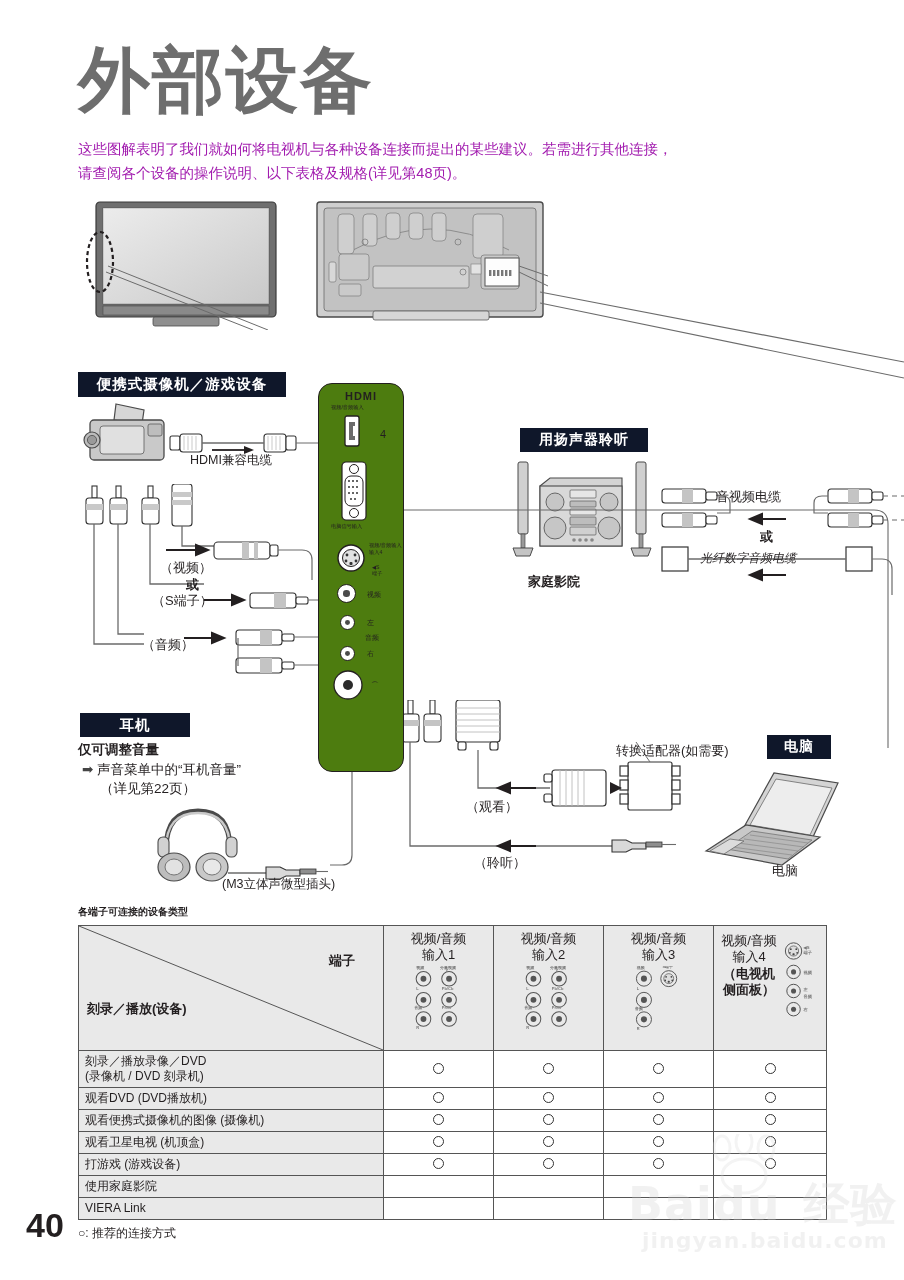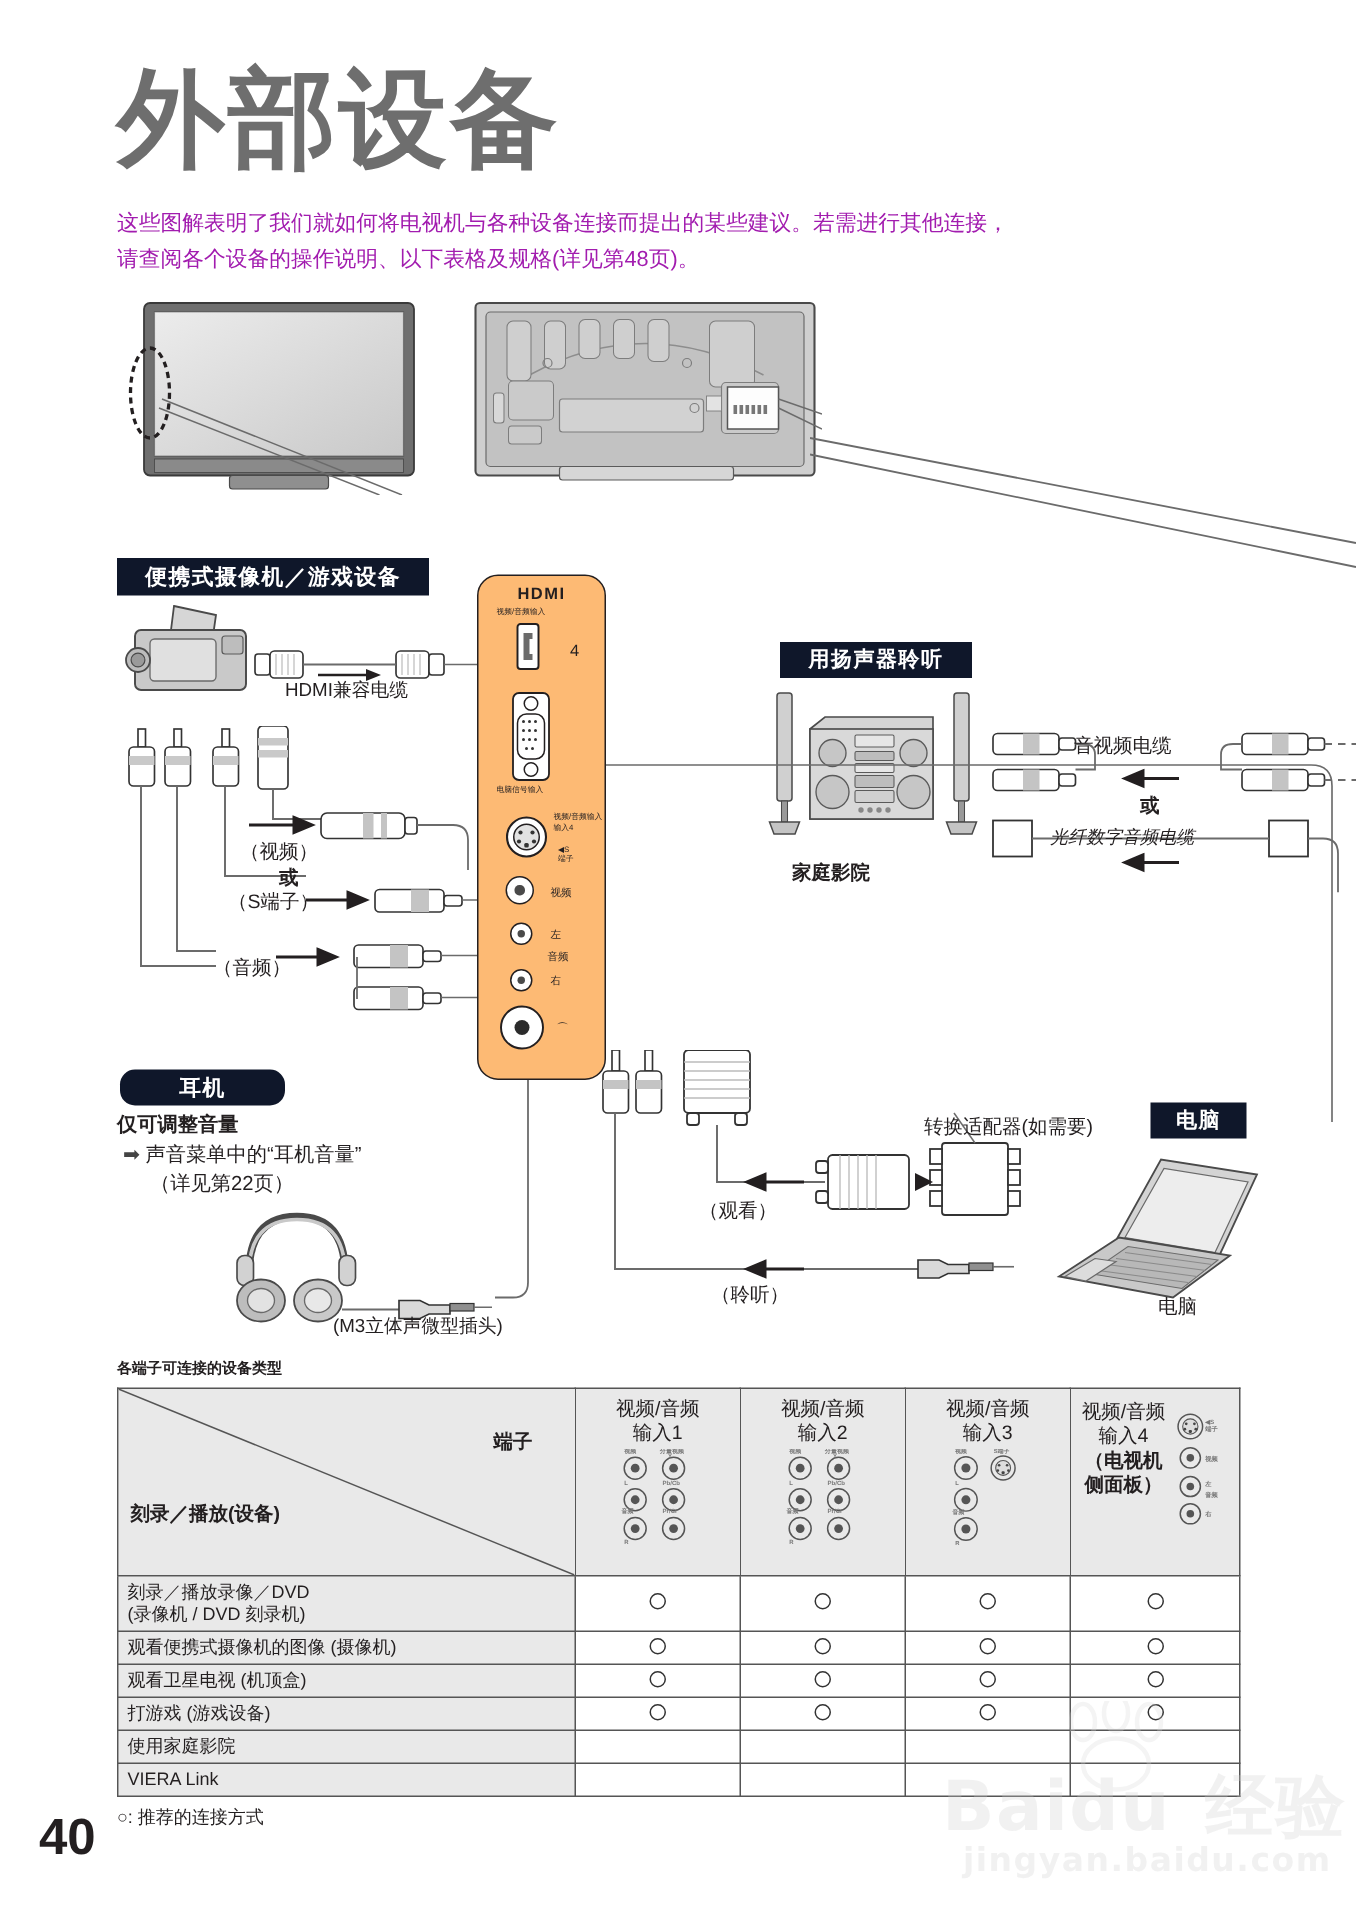--- a/index.html
+++ b/index.html
@@ -32,22 +32,22 @@
     font-weight:bold; letter-spacing:1px;
     display:flex; align-items:center; justify-content:center;
   }
 
   
   .tv-front { position:absolute; left:78px; top:200px; width:205px; height:130px; }
   .tv-rear  { position:absolute; left:313px; top:200px; width:235px; height:132px; }
 
   
   .panel {
-    position:absolute; left:318px; top:383px; width:86px; height:337px;
-    border:1.6px solid #231f20; border-radius:14px; background:#fdba74; z-index:6;
+    position:absolute; left:318px; top:383px; width:86px; height:389px;
+    border:1.6px solid #231f20; border-radius:14px; background:#4d7c0f; z-index:6;
   }
   .panel .hdmi-word {
     position:absolute; top:6px; left:0; right:0; text-align:center;
     font-size:11px; font-weight:bold; letter-spacing:1px;
   }
   .panel .tiny { position:absolute; font-size:5.2px; color:#231f20; white-space:nowrap; }
 
   
   .rca {
     position:absolute; border:1.3px solid #231f20; border-radius:50%;
@@ -418,21 +418,21 @@
     <g stroke="#231f20" stroke-width="2" fill="#231f20">
       <line x1="102" y1="90" x2="126" y2="90"></line>
         <polygon points="102,85 90,90 102,95"></polygon>
     </g>
     <path d="M212 74 H222 Q232 74 232 84 V110" fill="none" stroke="#6b6b6b" stroke-width="1.2"></path>
   </svg>
   <div class="lbl" style="left:716px; top:488px; font-size:13px;">音视频电缆</div>
   <div class="lbl lbl-b" style="left:760px; top:528px;">或</div>
   <div class="lbl" style="left:700px; top:550px; font-size:12px;font-style:italic;">光纤数字音频电缆</div>
 
-  <div class="ribbon" style="left:80px; top:713px; width:110px; height:24px; font-size:14.5px;border-radius:10px;">
+  <div class="ribbon" style="left:80px; top:713px; width:110px; height:24px; font-size:14.5px;">
     <span>耳机</span>
   </div>
   <div class="lbl lbl-b" style="left:78px; top:741px; font-size:13.5px;">仅可调整音量</div>
   <div class="lbl" style="left:82px; top:761px; font-size:13.5px;">
     <span style="color:#444;">➡</span>
     <span>声音菜单中的“耳机音量”</span>
   </div>
   <div class="lbl" style="left:100px; top:780px; font-size:13.5px;">（详见第22页）</div>
 
   <svg style="position:absolute;left:150px;top:805px;width:180px;height:80px;" viewBox="0 0 180 80">
@@ -708,20 +708,29 @@
             <div>刻录／播放录像／DVD</div>
             <div>(录像机 / DVD 刻录机)</div>
           </th>
           <td class="cell"><span class="circ"></span></td>
           <td class="cell"><span class="circ"></span></td>
           <td class="cell"><span class="circ"></span></td>
           <td class="cell"><span class="circ"></span></td>
         </tr>
         <tr>
           <th class="row-label">
+            <div>观看DVD (DVD播放机)</div>
+          </th>
+          <td class="cell"><span class="circ"></span></td>
+          <td class="cell"><span class="circ"></span></td>
+          <td class="cell"><span class="circ"></span></td>
+          <td class="cell"><span class="circ"></span></td>
+        </tr>
+        <tr>
+          <th class="row-label">
             <div>观看便携式摄像机的图像 (摄像机)</div>
           </th>
           <td class="cell"><span class="circ"></span></td>
           <td class="cell"><span class="circ"></span></td>
           <td class="cell"><span class="circ"></span></td>
           <td class="cell"><span class="circ"></span></td>
         </tr>
         <tr>
           <th class="row-label">
             <div>观看卫星电视 (机顶盒)</div>

